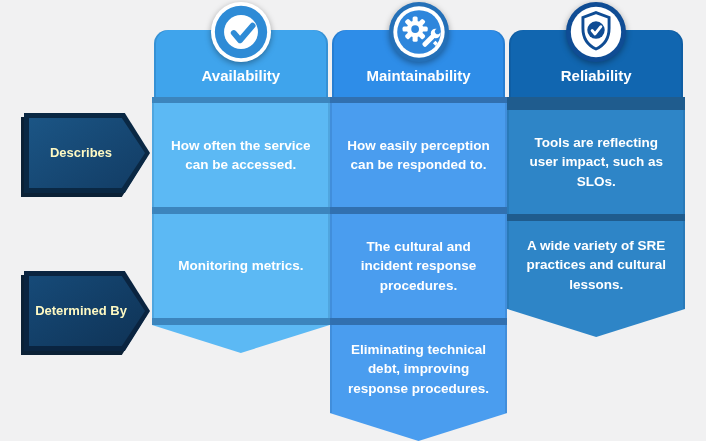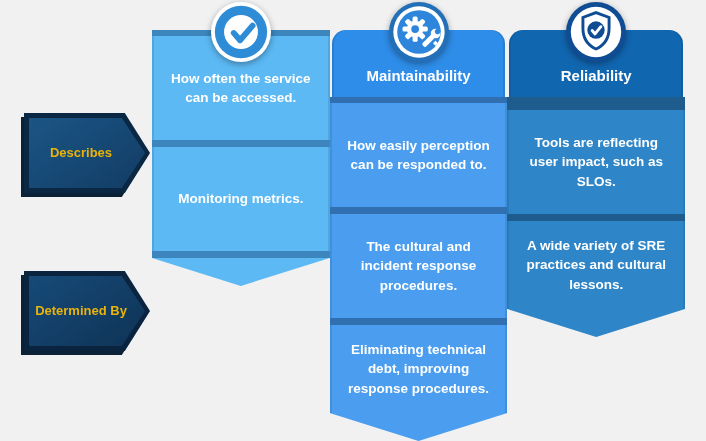--- a/index.html
+++ b/index.html
@@ -10,21 +10,21 @@
   
   .arrow-wrap { position:absolute; left:24px; width:126px; height:80px;
                 filter:drop-shadow(-3px 4px 0 #0b2136); z-index:3; }
   .arrow { position:absolute; inset:0;
            clip-path:polygon(0 0, 80% 0, 100% 50%, 80% 100%, 0 100%);
            background:var(--border,#0a2238); }
   .arrow-inner { position:absolute; inset:5px;
            clip-path:polygon(0 0, 80% 0, 100% 50%, 80% 100%, 0 100%);
            background:linear-gradient(145deg, var(--fill,#17507f), var(--fill2,#102f52)); }
   .arrow-label { position:absolute; inset:0; display:flex; align-items:center; justify-content:center;
-           color:#eab308; font-weight:bold; font-size:13px; line-height:1.25; text-align:center;
+           color:#fef9c3; font-weight:bold; font-size:13px; line-height:1.25; text-align:center;
            padding-right:18px; padding-left:6px; }
 
   
   .columns { position:absolute; left:152px; top:30px; width:533px; height:411px;
              display:flex; }
   .column { position:relative; flex:1 1 0; display:flex; flex-direction:column; }
   .col-header { height:67px; margin:0 2px; border-radius:14px 14px 0 0;
                 background:var(--header); display:flex; align-items:center; justify-content:center;
                 padding-top:24px; color:#fff; font-weight:bold; font-size:15px;
                 box-shadow:inset 2px 0 0 rgba(13,60,110,.18), inset -2px 0 0 rgba(13,60,110,.18); }
@@ -66,20 +66,21 @@
 
     <div class="column" style="--header: #3fa4ec; --body: #5cb9f4; --sep: #3c85bd;">
       <div class="icon-wrap">
         <svg viewBox="0 0 64 64">
           <circle cx="32" cy="32" r="31" fill="#ffffff"></circle>
           <circle cx="32" cy="32" r="27" fill="#2e8bd6"></circle>
           <circle cx="32" cy="32" r="17.5" fill="#ffffff"></circle>
           <path d="M24.5 33 l6.5 7.5 l13 -15" stroke="#2e8bd6" stroke-width="6" fill="none" stroke-linecap="round" stroke-linejoin="round"></path>
         </svg>
       </div>
+      <div class="col-header">Availability</div>
       <div class="sep"></div>
       <div class="cell r1">How often the service can be accessed.</div>
       <div class="sep2"></div>
       <div class="cell r2">Monitoring metrics.</div>
       <div class="sep2"></div>
       <div class="tail"></div>
     </div>
 
     <div class="column" style="--header: #2e8de8; --body: #4a9def; --sep: #3170b0;">
       <div class="icon-wrap">

